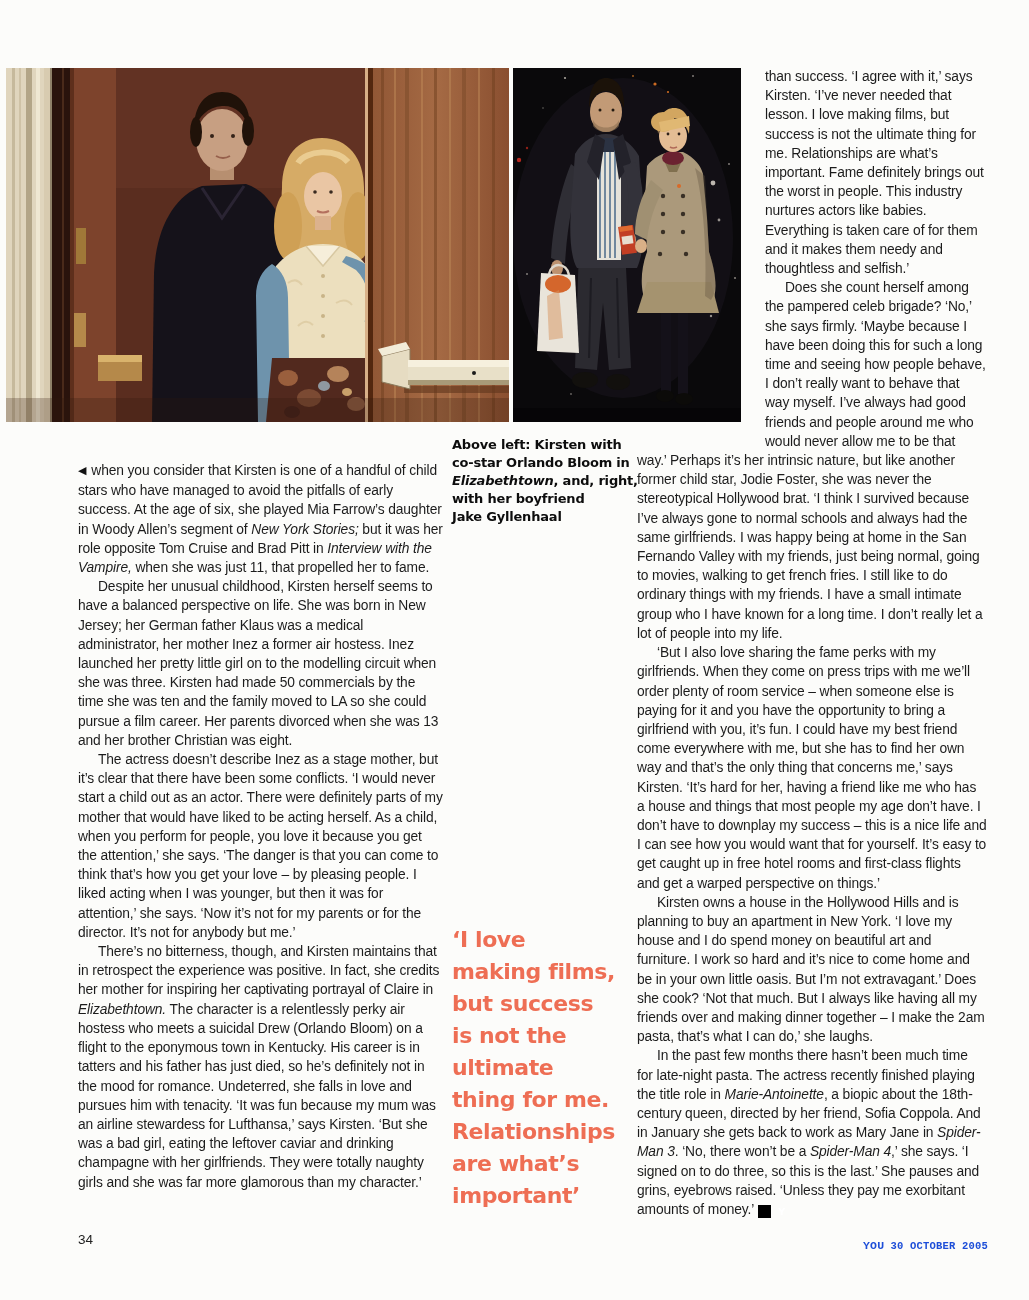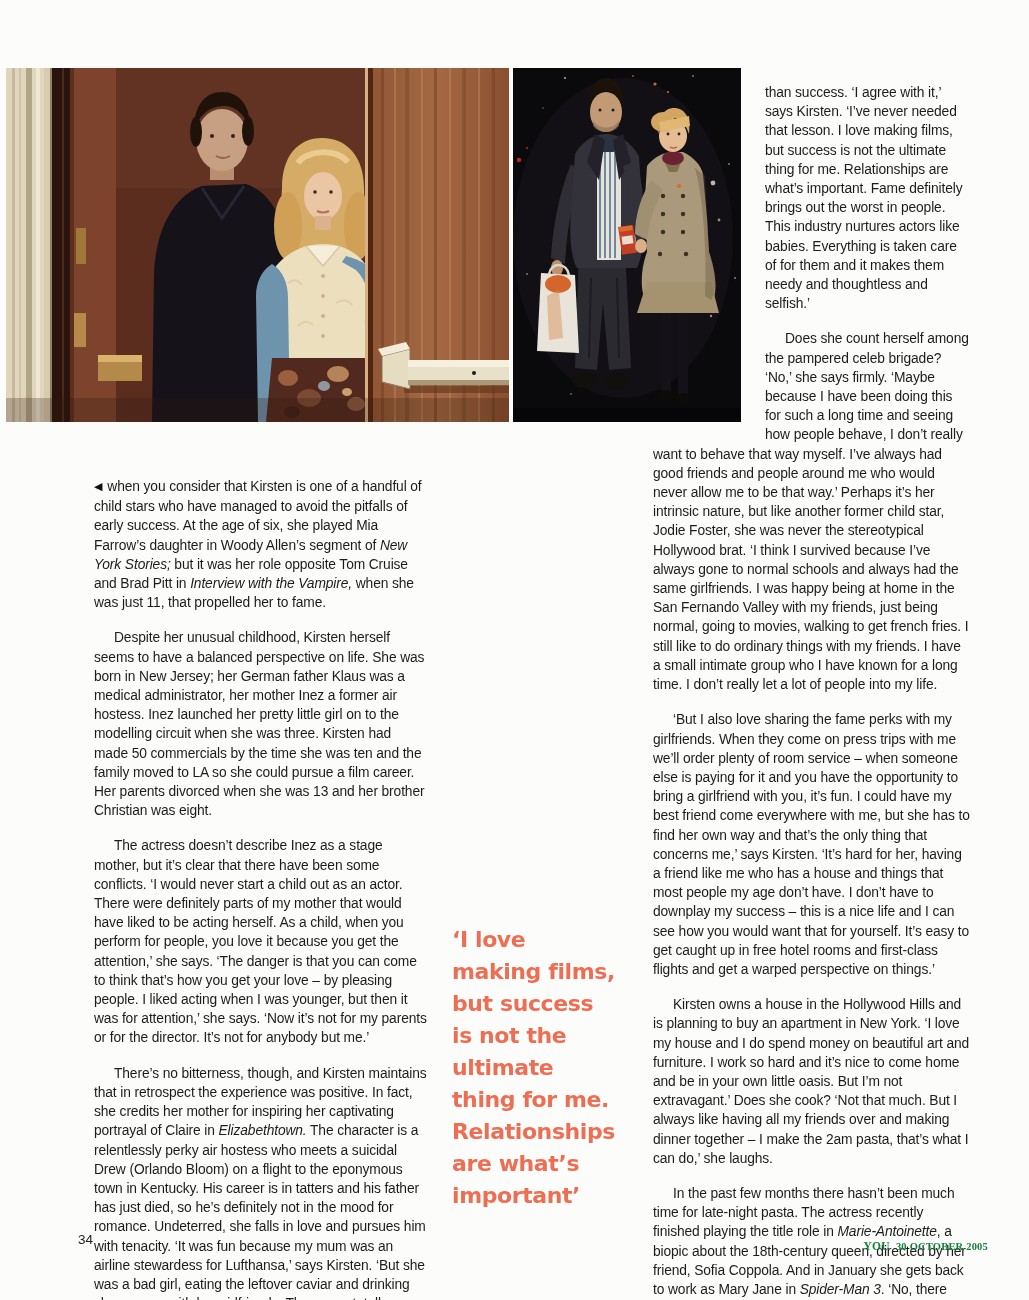--- a/index.html
+++ b/index.html
@@ -7,21 +7,21 @@
     position:relative;width:1029px;height:1300px;background:#fcfcfa;
     font-family:"Liberation Sans",sans-serif;color:#1c1c1c;overflow:hidden;
     margin:0 auto;
   }
   .photo{position:absolute;overflow:hidden;background:#222;}
   .photo svg{display:block;width:100%;height:100%;}
   .photo-left{left:6px;top:68px;width:503px;height:354px;}
   .photo-right{left:513px;top:68px;width:228px;height:354px;}
 
   .body-text{font-size:13.8px;line-height:19.2px;letter-spacing:-0.12px;color:#1c1c1c;text-align:left;}
-  .body-text p{margin:16px;}
+  .body-text p{margin:0;}
   .body-text p.indent{text-indent:20px;}
   .it{font-style:italic;}
 
   .col-left{position:absolute;left:78px;top:461px;width:366px;}
   .col-right{position:absolute;left:637px;top:67px;width:350px;}
   .photo-spacer{float:left;width:128px;height:372px;}
 
   .arrow{font-size:11px;margin-right:5px;position:relative;top:-1px;color:#111;}
 
   .caption{
@@ -35,21 +35,21 @@
     font-size:22px;line-height:32px;white-space:pre-line;letter-spacing:-0.4px;
   }
   .endmark{
     display:inline-block;background:#000;color:#fff;font-family:"DejaVu Sans",sans-serif;
     font-weight:bold;font-size:9.5px;width:13px;height:13px;line-height:13px;
     text-align:center;margin-left:4px;vertical-align:-1px;font-style:normal;
   }
   .folio-left{position:absolute;left:78px;top:1232px;font-size:13.5px;color:#222;}
   .folio-right{
     position:absolute;right:41px;top:1236px;text-align:right;
-    font-family:Liberation Serif, serif;font-weight:bold;color:#15803d;
+    font-family:Liberation Mono, monospace;font-weight:bold;color:#1d4ed8;
   }
   .folio-right .brand{font-size:11.5px;letter-spacing:0.3px;}
   .folio-right .fdate{font-size:10.5px;margin-left:6px;letter-spacing:0.2px;}
 </style>
 </head>
 <body>
 
 <div class="page">
 
   <div class="photo photo-left">
@@ -253,20 +253,25 @@
     </svg>
   </div>
 
   <div class="col-left body-text">
     <p><span class="arrow">◀</span><span><span>when you consider that Kirsten is one of a handful of child stars who have managed to avoid the pitfalls of early success. At the age of six, she played Mia Farrow’s daughter in Woody Allen’s segment of </span><span class="it">New York Stories;</span><span> but it was her role opposite Tom Cruise and Brad Pitt in </span><span class="it">Interview with the Vampire,</span><span> when she was just 11, that propelled her to fame.</span></span></p>
     <p class="indent">Despite her unusual childhood, Kirsten herself seems to have a balanced perspective on life. She was born in New Jersey; her German father Klaus was a medical administrator, her mother Inez a former air hostess. Inez launched her pretty little girl on to the modelling circuit when she was three. Kirsten had made 50 commercials by the time she was ten and the family moved to LA so she could pursue a film career. Her parents divorced when she was 13 and her brother Christian was eight.</p>
     <p class="indent">The actress doesn’t describe Inez as a stage mother, but it’s clear that there have been some conflicts. ‘I would never start a child out as an actor. There were definitely parts of my mother that would have liked to be acting herself. As a child, when you perform for people, you love it because you get the attention,’ she says. ‘The danger is that you can come to think that’s how you get your love – by pleasing people. I liked acting when I was younger, but then it was for attention,’ she says. ‘Now it’s not for my parents or for the director. It’s not for anybody but me.’</p>
     <p class="indent"><span>There’s no bitterness, though, and Kirsten maintains that in retrospect the experience was positive. In fact, she credits her mother for inspiring her captivating portrayal of Claire in </span><span class="it">Elizabethtown.</span><span> The character is a relentlessly perky air hostess who meets a suicidal Drew (Orlando Bloom) on a flight to the eponymous town in Kentucky. His career is in tatters and his father has just died, so he’s definitely not in the mood for romance. Undeterred, she falls in love and pursues him with tenacity. ‘It was fun because my mum was an airline stewardess for Lufthansa,’ says Kirsten. ‘But she was a bad girl, eating the leftover caviar and drinking champagne with her girlfriends. They were totally naughty girls and she was far more glamorous than my character.’</span></p>
   </div>
 
+  <div class="caption"><span>Above left: Kirsten with
+co-star Orlando Bloom in
+</span><span class="it">Elizabethtown</span><span>, and, right,
+with her boyfriend
+Jake Gyllenhaal</span></div>
 
   <div class="pull-quote" style="color: rgb(238, 110, 84);">‘I love
 making films,
 but success
 is not the
 ultimate
 thing for me.
 Relationships
 are what’s
 important’</div>

